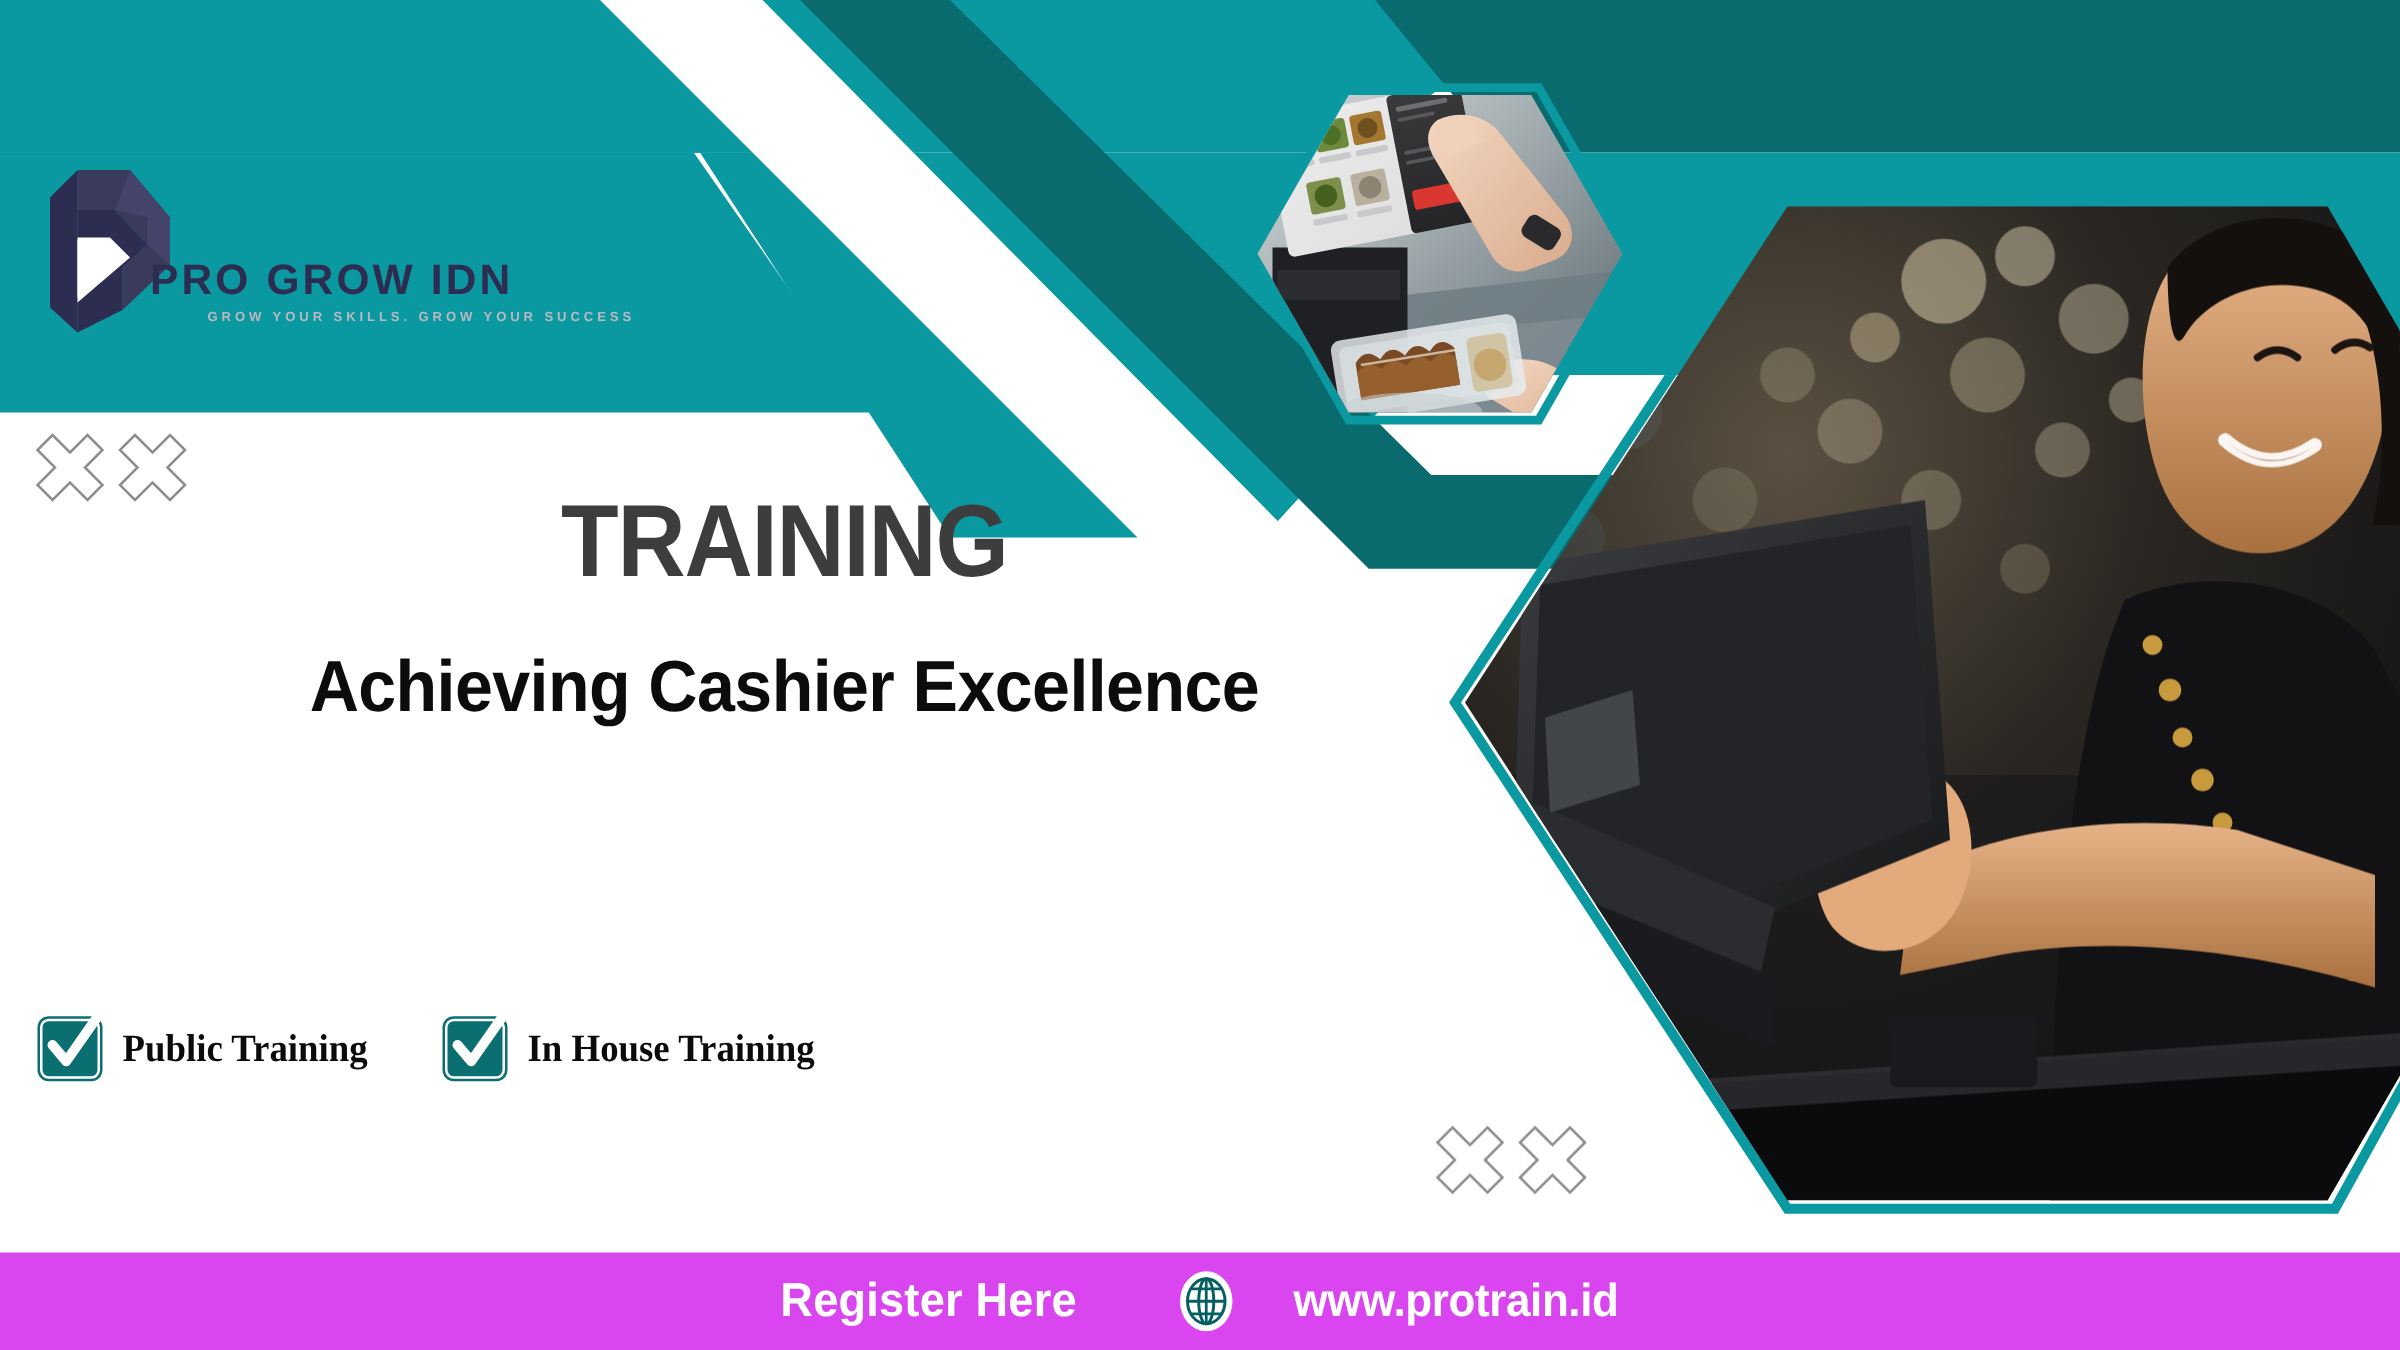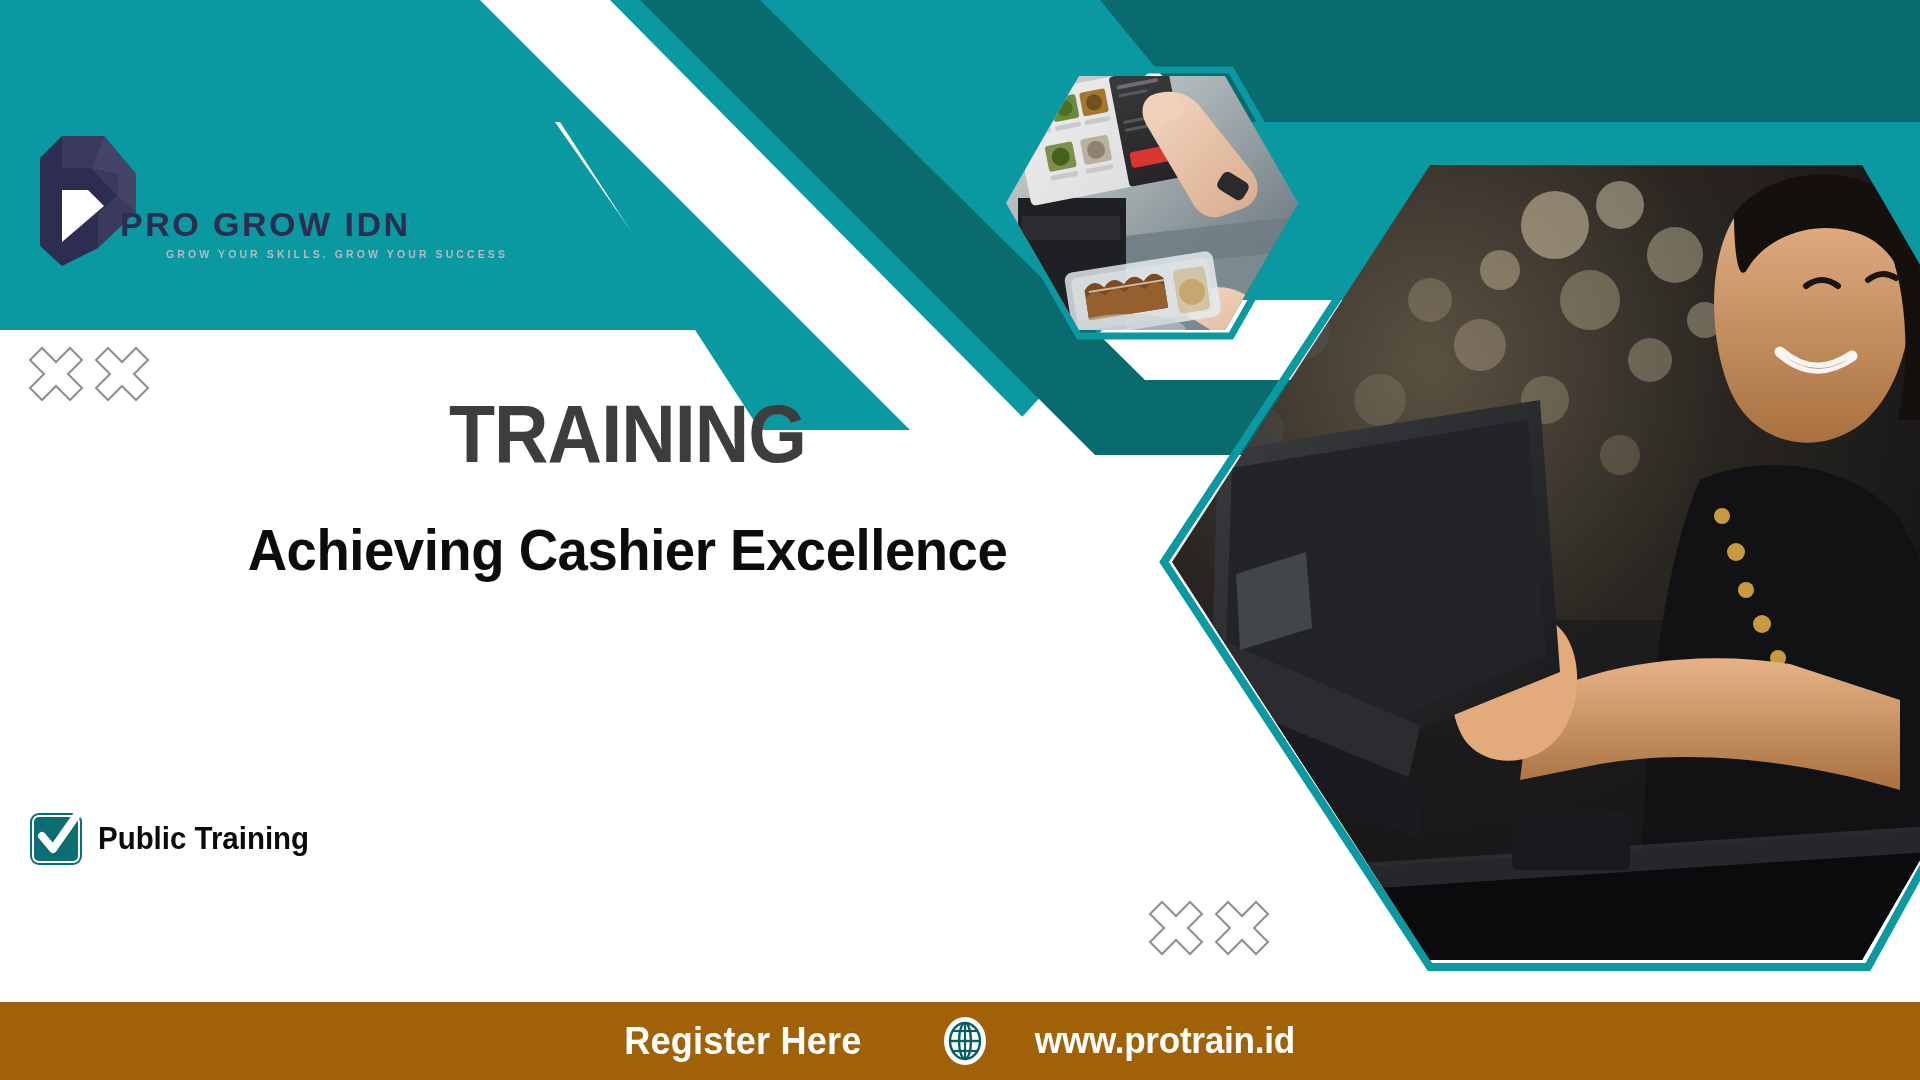--- a/index.html
+++ b/index.html
@@ -44,41 +44,41 @@
   .title-sub {
     position:absolute; left:0; top:516px; width:1255px;
     text-align:center;
     font-size:58px; font-weight:700; letter-spacing:-0.5px;
     color:#0c0c0c;
     transform:scaleX(0.94); transform-origin:center;
     white-space:nowrap;
   }
 
   
-  .opts { position:absolute; left:32px; top:815px; display:flex; align-items:center; gap:0; }
+  .opts { position:absolute; left:32px; top:815px; display:flex; align-items:center; gap:0;font-family:Liberation Serif, serif; }
   .opt { display:flex; align-items:center; }
   .opt + .opt { margin-left:52px; }
   .cbox {
     width:48px; height:48px; flex:0 0 48px; position:relative;
     background:#0b6e70; border-radius:7px;
     border:2.5px solid #ffffff;
     box-shadow:0 0 0 2px #0b6e70;
   }
   .cbox svg { position:absolute; left:-5px; top:-11px; width:58px; height:58px; overflow:visible; }
   .opt-label {
     margin-left:18px;
     font-size:31px; font-weight:700; color:#0b0b0b;
     white-space:nowrap;
     transform:scaleX(0.95); transform-origin:left center;
   }
 
   
   .footer {
     position:absolute; left:0; bottom:0; width:1920px; height:78px;
-    background:#a16207;
+    background:#d946ef;
     display:flex; align-items:center; justify-content:center; gap:0;
   }
   .footer-register {
     color:#ffffff; font-size:38px; font-weight:700; letter-spacing:0.2px;
     transform:scaleX(0.95); transform-origin:center;
   }
   .globe-wrap { margin-left:72px; width:50px; height:50px; flex:0 0 50px; }
   .footer-url {
     margin-left:38px;
     color:#ffffff; font-size:37px; font-weight:700; letter-spacing:-0.3px;
@@ -361,20 +361,28 @@
 
     <div class="opt">
       <span class="cbox">
         <svg viewBox="0 0 58 58">
           <path d="M13 30 L24 43 L50 6" fill="none" stroke="#ffffff" stroke-width="8" stroke-linecap="round" stroke-linejoin="round"></path>
         </svg>
       </span>
       <span class="opt-label">Public Training</span>
     </div>
 
+    <div class="opt">
+      <span class="cbox">
+        <svg viewBox="0 0 58 58">
+          <path d="M13 30 L24 43 L50 6" fill="none" stroke="#ffffff" stroke-width="8" stroke-linecap="round" stroke-linejoin="round"></path>
+        </svg>
+      </span>
+      <span class="opt-label">In House Training</span>
+    </div>
 
 
   </div>
 
   <div class="footer">
     <span class="footer-register">Register Here</span>
     <span class="globe-wrap">
       <svg viewBox="0 0 50 50" width="50" height="50">
         <ellipse cx="25" cy="25" rx="21" ry="24" fill="#ffffff"></ellipse>
         <ellipse cx="25" cy="25" rx="15" ry="18" fill="none" stroke="#055f61" stroke-width="2.4"></ellipse>

